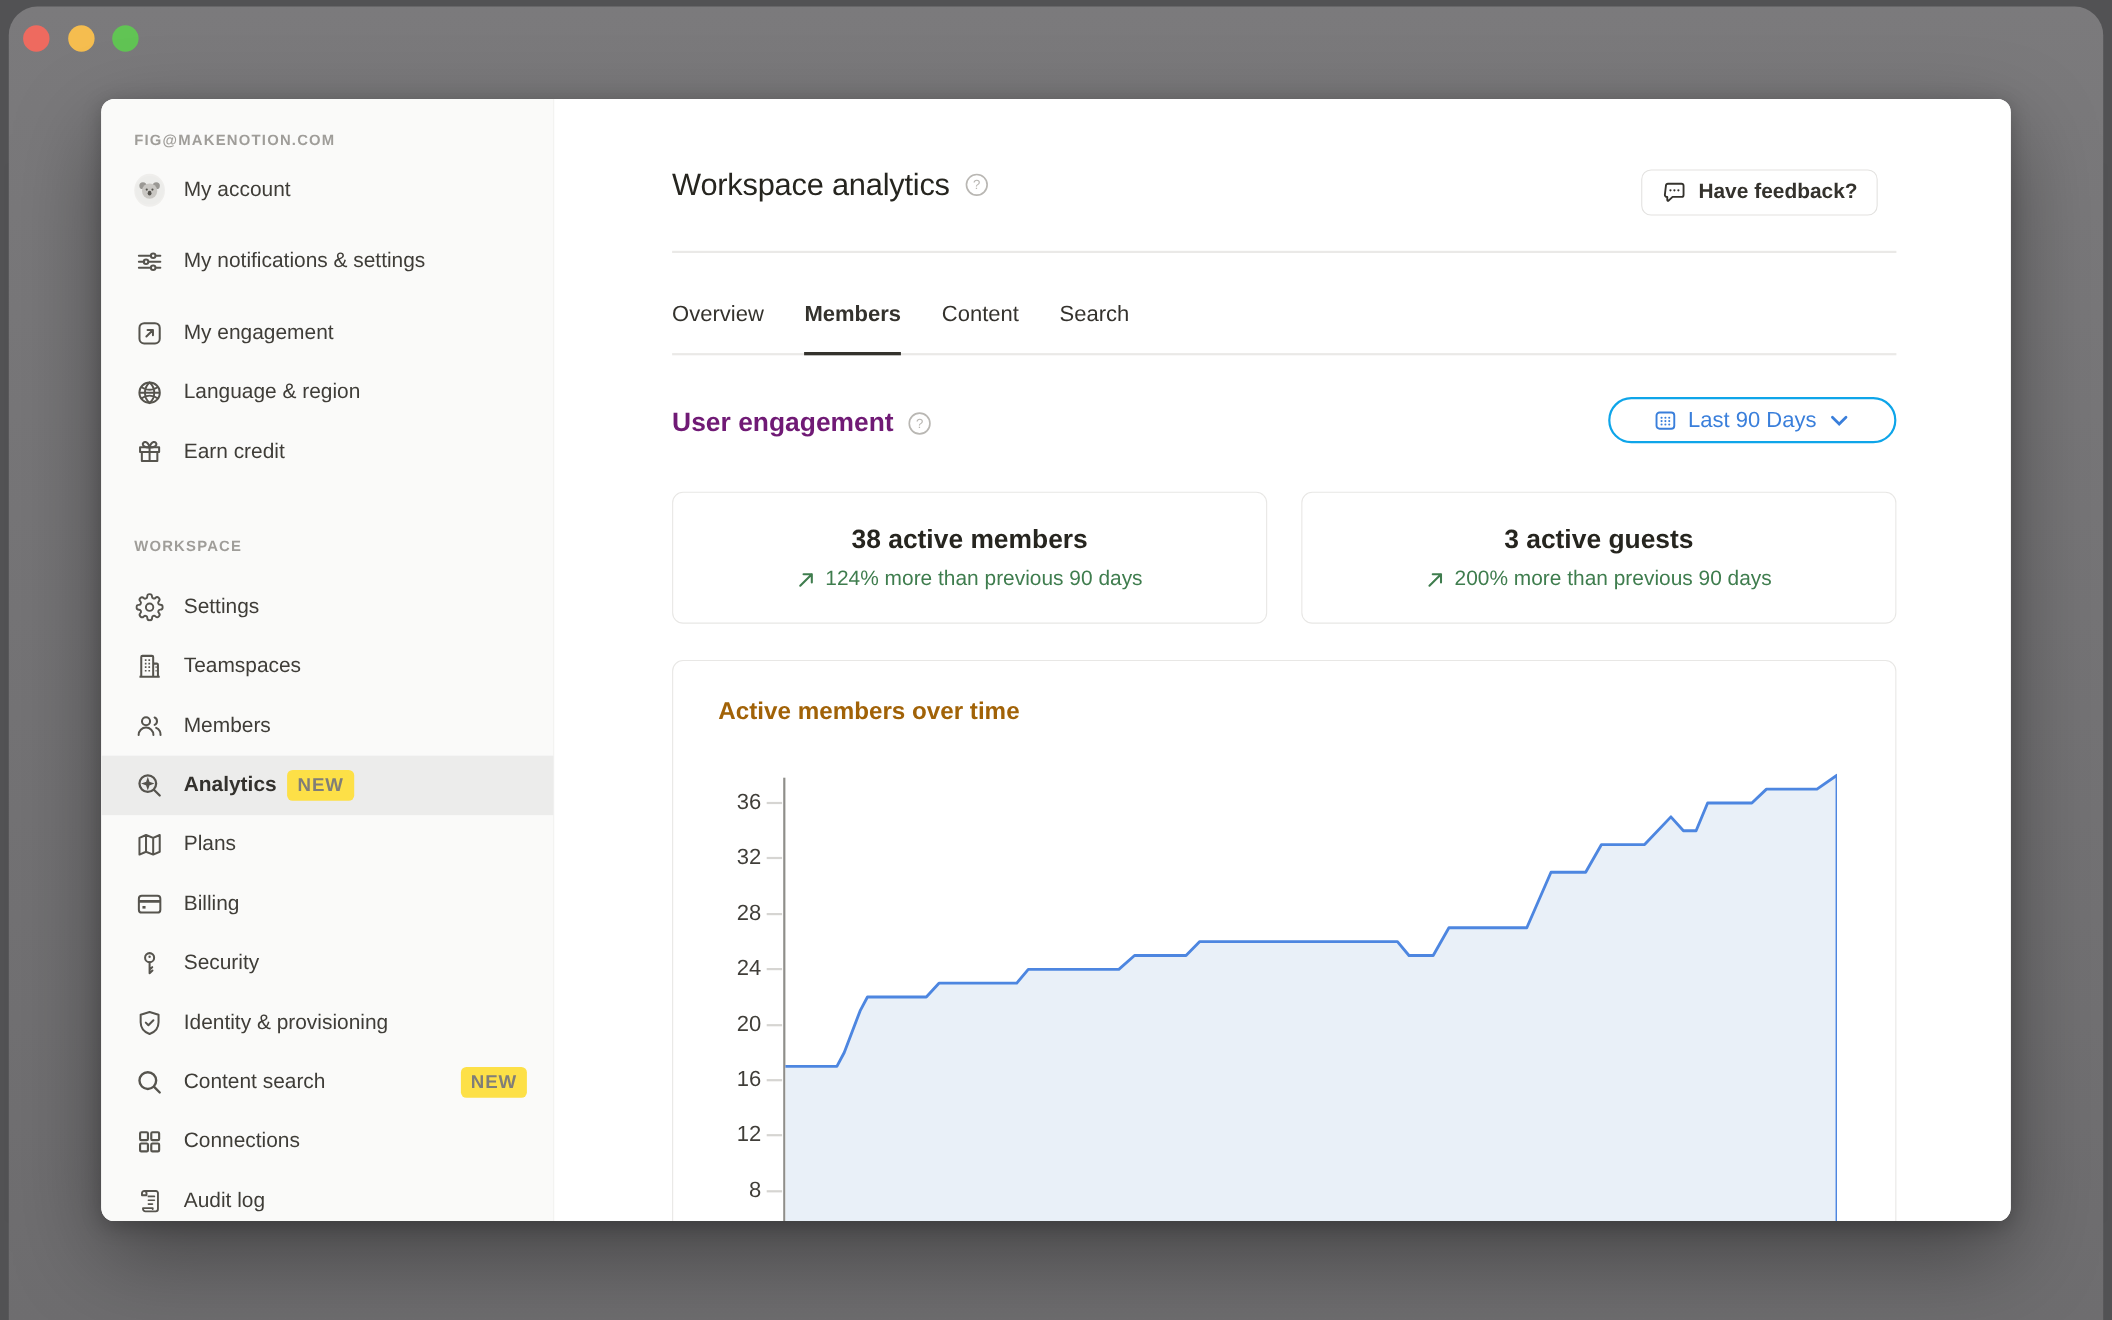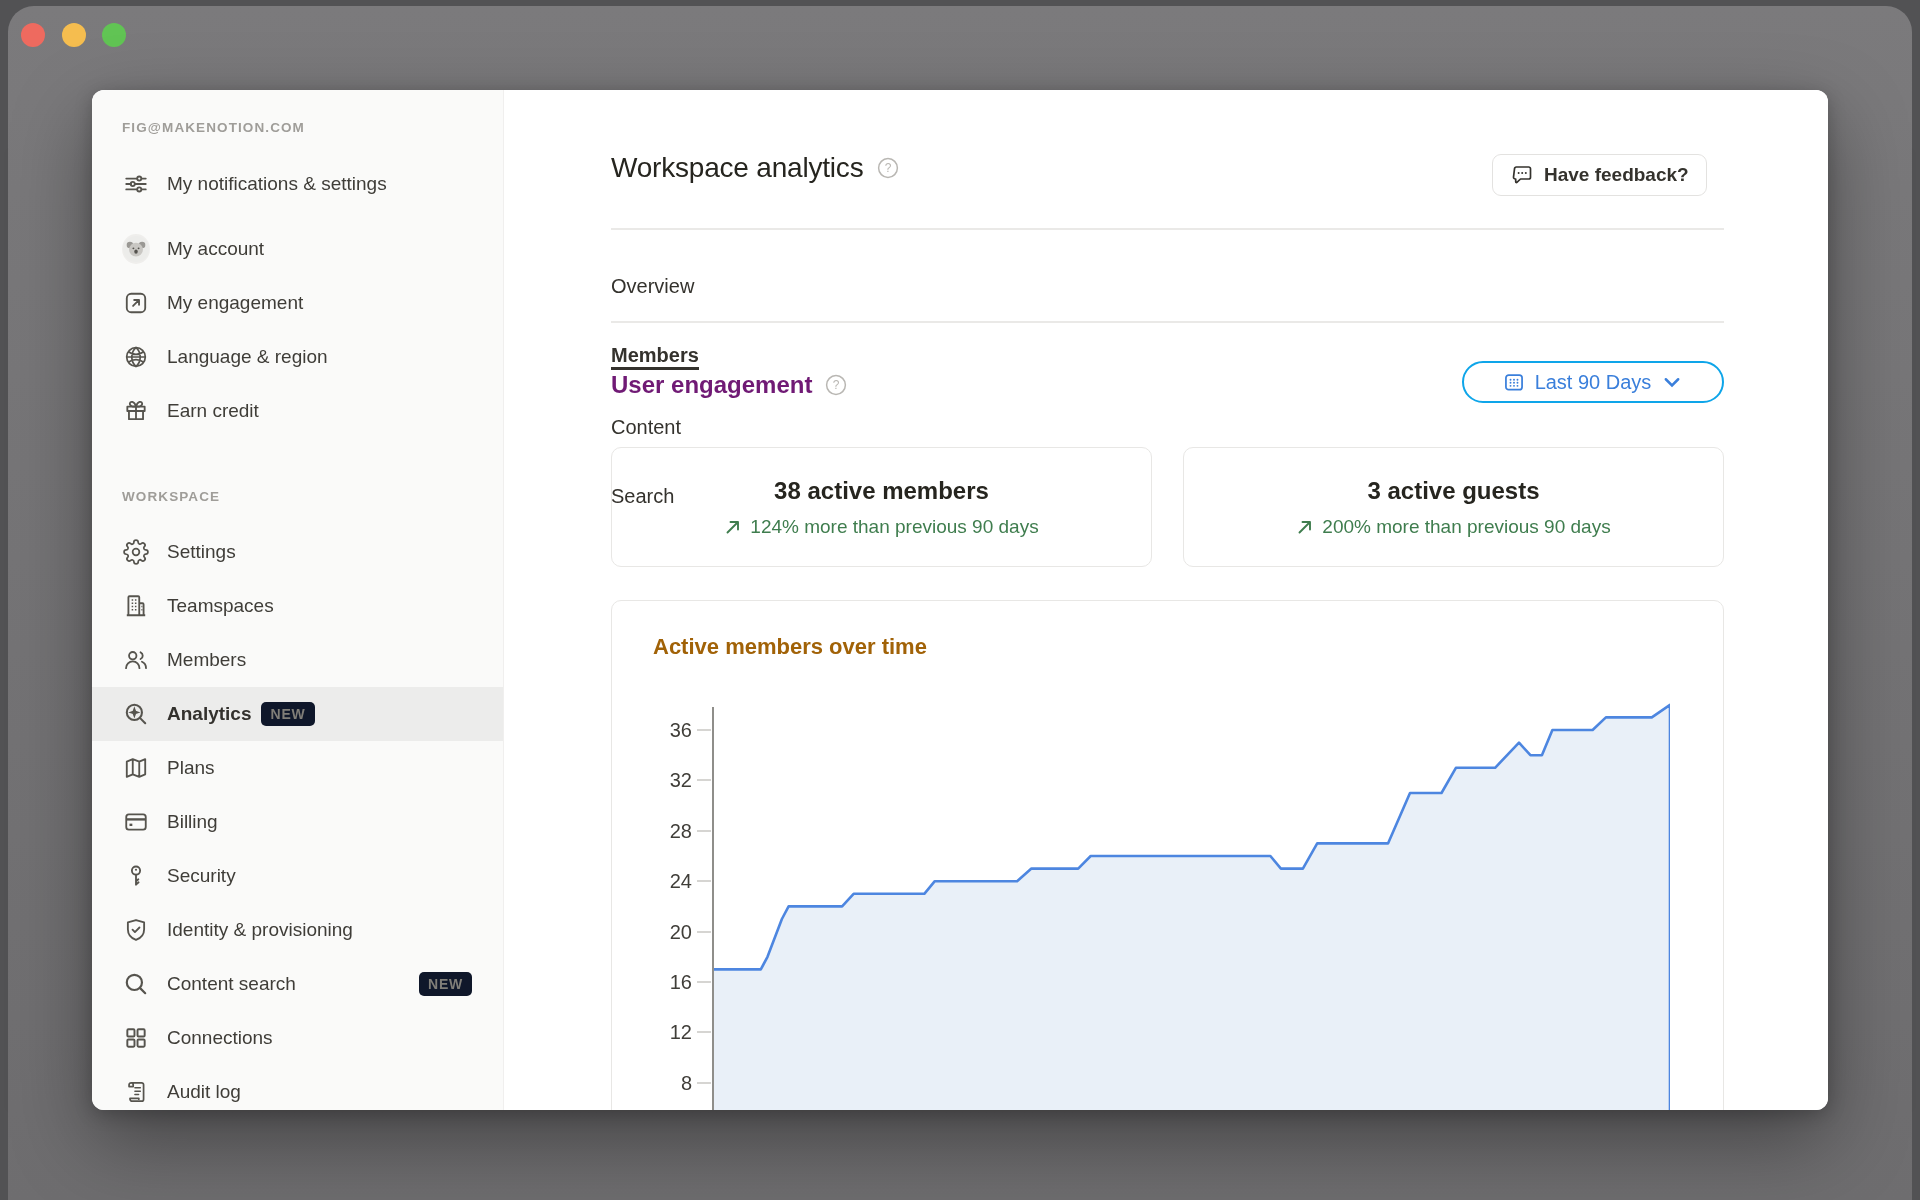--- a/index.html
+++ b/index.html
@@ -23,41 +23,41 @@
                 letter-spacing:1.1px; color:#9f9d99; line-height:20px; }
   .side-list { margin-top:8px; }
   .side-item { display:flex; align-items:center; height:54px; padding-left:30px; cursor:pointer; }
   .side-item.two-line { height:76px; }
   .side-item.active { background:#ececeb; }
   .side-icon { width:28px; height:28px; flex:0 0 28px; margin-right:17px; color:#56544e;
                display:flex; align-items:center; justify-content:center; }
   .side-icon svg { width:26px; height:26px; }
   .side-label { font-size:19px; font-weight:500; color:#3f3d38; width:242px; line-height:1.26; }
   .side-item.active .side-label { font-weight:700; color:#33312d; width:auto; }
-  .badge { margin-left:10px; background:#0f172a; color:#807e78; font-size:14px; font-weight:600;
+  .badge { margin-left:10px; background:#fde047; color:#807e78; font-size:17px; font-weight:600;
            letter-spacing:.8px; padding:4px 9px; border-radius:5px; }
   .side-section { margin-top:44px; height:30px; line-height:30px; padding-left:30px;
                   font-size:13.5px; font-weight:600; letter-spacing:1.1px; color:#9f9d99; }
   .side-list2 { margin-top:13px; }
   .avatar { width:30px; height:30px; border-radius:50%; background:#efeeec; overflow:hidden;
             display:flex; align-items:center; justify-content:center; }
 
   
   .main { position:absolute; left:412px; top:0; right:0; bottom:0; background:#fff; }
   .page-title-row { position:absolute; left:107px; top:62px; display:flex; align-items:center; gap:14px; }
   .page-title { font-size:28px; font-weight:400; color:#26251f; letter-spacing:-.2px; }
   .help { width:22px; height:22px; color:#b9b7b3; cursor:pointer; }
   .feedback-btn { position:absolute; left:988px; top:64px; height:42px; padding:0 17px;
                   display:flex; align-items:center; gap:10px; background:#fff;
                   border:1px solid #e3e2e0; border-radius:9px; cursor:pointer;
                   font-size:19px; font-weight:600; color:#34322d; }
   .feedback-btn svg { width:24px; height:24px; color:#34322d; }
   .divider { position:absolute; left:107px; width:1113px; height:1.5px; background:#eae9e7; }
   .d1 { top:138px; } .d2 { top:231px; }
-  .tabs { position:absolute; left:107px; top:176px; height:57px; display:flex; gap:37px; z-index:2;flex-direction:column; }
+  .tabs { position:absolute; left:107px; top:176px; height:57px; display:flex; gap:37px; z-index:2; }
   .tab { font-size:20px; color:#34322d; padding-top:9px; height:100%; cursor:pointer; }
   .tab.active { font-weight:700; border-bottom:3px solid #34322d; }
 
   .section-row { position:absolute; left:107px; top:281px; display:flex; align-items:center; gap:13px; }
   .section-title { font-size:24px; font-weight:700; color:#701a75; }
   .range-btn { position:absolute; left:958px; top:271px; width:262px; height:42px; border-radius:21px;
                border:2px solid #0ea5e9; background:#fff; display:flex; align-items:center;
                justify-content:center; gap:10px; cursor:pointer;
                color:var(--accent); font-size:20px; }
   .range-btn svg { width:22px; height:22px; }
@@ -85,48 +85,48 @@
 <div class="screen">
   <div class="traffic tl-red"></div>
   <div class="traffic tl-yellow"></div>
   <div class="traffic tl-green"></div>
 
   <div class="dialog">
 
     <div class="sidebar">
       <div class="side-email">FIG@MAKENOTION.COM</div>
       <div class="side-list" id="account-list">
-          <div class="side-item two-line">
-            <span class="side-icon">
-              <svg viewBox="0 0 24 24" fill="none" stroke="currentColor" stroke-width="1.7" stroke-linecap="round">
-                <path d="M3 7h10M17.5 7H21M3 12h4.5M11.5 12H21M3 17h10M17.5 17H21"></path>
-                <circle cx="15" cy="7" r="1.9"></circle>
-                <circle cx="9" cy="12" r="1.9"></circle>
-                <circle cx="15" cy="17" r="1.9"></circle>
-              </svg>
-            </span>
-            <span class="side-label">My notifications &amp; settings</span>
-          </div>
           <div class="side-item">
             <span class="side-icon">
               <span class="avatar">
                 <svg viewBox="0 0 24 24" width="30" height="30">
                   <circle cx="12" cy="12" r="12" fill="#ececea"></circle>
                   <g fill="#9a9894">
                     <circle cx="6.4" cy="8.2" r="3"></circle>
                     <circle cx="17.6" cy="8.2" r="3"></circle>
                   </g>
                   <circle cx="12" cy="12.6" r="6.4" fill="#c9c7c3"></circle>
                   <circle cx="9.6" cy="11.4" r=".9" fill="#55534e"></circle>
                   <circle cx="14.4" cy="11.4" r=".9" fill="#55534e"></circle>
                   <ellipse cx="12" cy="14.4" rx="1.6" ry="2" fill="#55534e"></ellipse>
                 </svg>
               </span>
             </span>
             <span class="side-label">My account</span>
+          </div>
+          <div class="side-item two-line">
+            <span class="side-icon">
+              <svg viewBox="0 0 24 24" fill="none" stroke="currentColor" stroke-width="1.7" stroke-linecap="round">
+                <path d="M3 7h10M17.5 7H21M3 12h4.5M11.5 12H21M3 17h10M17.5 17H21"></path>
+                <circle cx="15" cy="7" r="1.9"></circle>
+                <circle cx="9" cy="12" r="1.9"></circle>
+                <circle cx="15" cy="17" r="1.9"></circle>
+              </svg>
+            </span>
+            <span class="side-label">My notifications &amp; settings</span>
           </div>
           <div class="side-item">
             <span class="side-icon">
               <svg viewBox="0 0 24 24" fill="none" stroke="currentColor" stroke-width="1.7" stroke-linecap="round" stroke-linejoin="round">
                 <rect x="3.5" y="3.5" width="17" height="17" rx="4"></rect>
                 <path d="M9.3 14.7 14.6 9.4M10.3 9.2h4.5v4.5"></path>
               </svg>
             </span>
             <span class="side-label">My engagement</span>
           </div>

